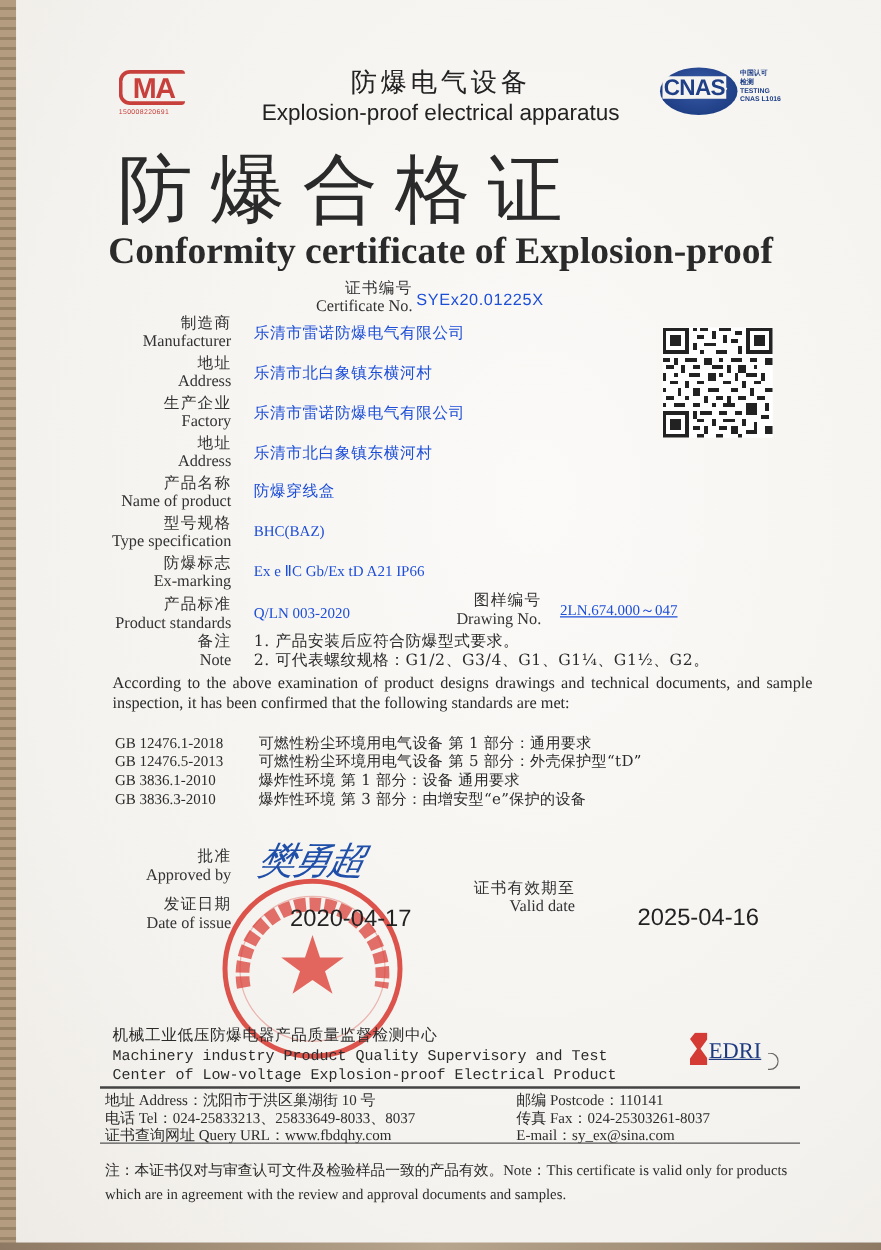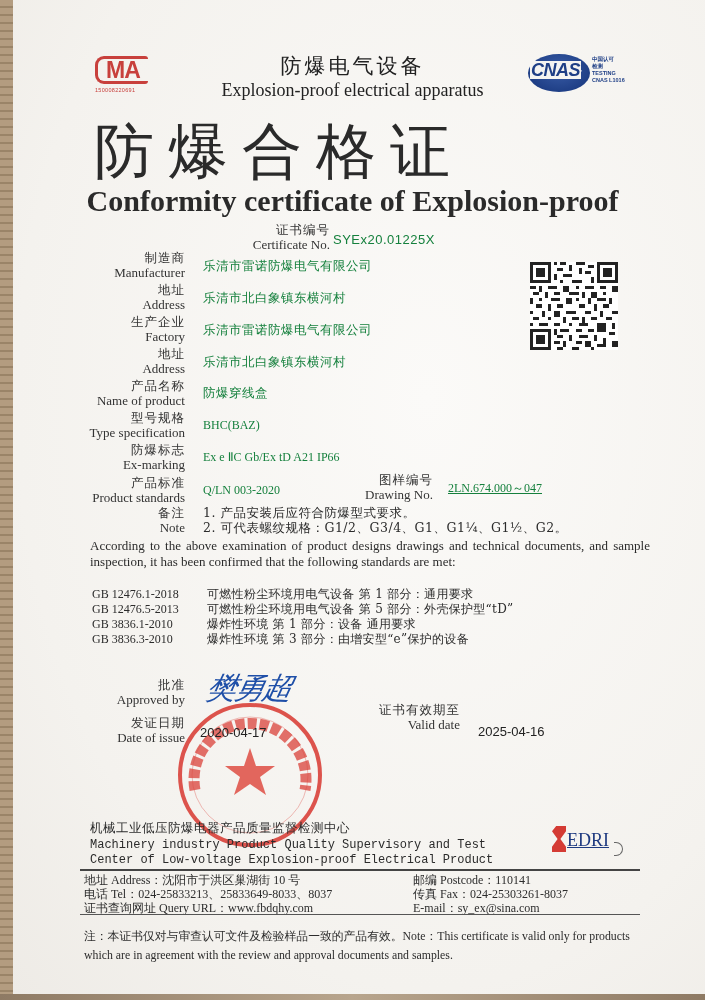--- a/index.html
+++ b/index.html
@@ -36,57 +36,57 @@
   .cnas-oval {
     position: absolute; left: 0; top: 2px; width: 62px; height: 38px; border-radius: 50%;
     background: radial-gradient(ellipse at 50% 40%, #3a5da8 0%, #1f3f86 70%);
   }
   .cnas-oval::after {
     content: ""; position: absolute; left: 8px; top: 16px; width: 46px; height: 8px;
     background: #f5f4f1; border-radius: 50%; transform: rotate(-8deg);
   }
   .cnas-text {
     position: absolute; left: 2px; top: 9px; font-family: "Liberation Sans", sans-serif;
-    font-weight: bold; font-style: italic; font-size: 18px; color: #1f3f86; z-index: 2;
+    font-weight: bold; font-size: 18px; color: #1f3f86; z-index: 2;
     background: #f5f4f1; padding: 0 1px; line-height: 18px; letter-spacing: -0.5px;
   }
   .cnas-side {
     position: absolute; left: 64px; top: 4px; font-family: "Liberation Sans", sans-serif;
     font-size: 5.5px; line-height: 7px; color: #1f3f86; font-weight: bold;
   }
 
   .h-cn { left: 0; width: 705px; top: 52px; text-align: center; font-size: 21px; letter-spacing: 3px; color: #222; }
-  .h-en { left: 0; width: 705px; top: 80px; text-align: center; font-size: 18px; font-family: Liberation Serif, serif; color: #222; }
+  .h-en { left: 0; width: 705px; top: 80px; text-align: center; font-size: 18px; font-family: Liberation Sans, sans-serif; color: #222; }
   .title-cn { left: 0; width: 558px; top: 112px; text-align: center; font-size: 60px; letter-spacing: 14px; color: #2a2a2a; font-family: "DejaVu Sans", sans-serif; font-weight: normal; }
   .title-en { left: 0; width: 705px; top: 184px; text-align: center; font-size: 30px; font-weight: bold; font-family: "Liberation Serif", serif; color: #2a2a2a; }
 
   
   .lbl { text-align: right; width: 185px; left: 0; font-size: 12.5px; line-height: 15px; color: #333; }
   .lbl .cn { display: block; letter-spacing: 1px; }
   .lbl .en { display: block; font-family: "Liberation Serif", serif; font-size: 13px; }
-  .val { left: 203px; font-size: 12.5px; color: #15803d; letter-spacing: 0.5px; }
+  .val { left: 203px; font-size: 12.5px; color: #1d4ed8; letter-spacing: 0.5px; }
   .val.mono { font-family: "Liberation Serif", serif; font-size: 12px; letter-spacing: 0; }
   .cert-no-val { left: 333px; top: 232px; font-family: "Liberation Sans", sans-serif; font-size: 13px; }
   .cert-no-lbl { width: 140px; left: 190px; top: 222px; text-align: right; }
 
   .qr { left: 530px; top: 262px; width: 88px; height: 88px; background: #fff; padding: 0; }
   .qr svg { display: block; }
 
   .note-line { font-size: 12.5px; left: 203px; letter-spacing: 0.5px; }
 
   .para { left: 90px; width: 560px; font-size: 12.5px; line-height: 16px; }
   .para .cn { letter-spacing: 0.5px; }
   .para .en { font-family: "Liberation Serif", serif; font-size: 13px; text-align: justify; }
 
   .std-row { left: 92px; font-size: 12px; }
   .std-code { display: inline-block; width: 115px; font-family: "Liberation Serif", serif; }
   .std-desc { display: inline-block; letter-spacing: 0.3px; }
 
   .signature { left: 207px; top: 668px; font-size: 30px; color: #1f4fa8; font-style: italic; font-family: "DejaVu Serif", serif; transform: skewX(-12deg); letter-spacing: -2px; }
-  .date-val { font-family: "Liberation Sans", sans-serif; font-size: 13px; color: #222; }
+  .date-val { font-family: "Liberation Sans", sans-serif; font-size: 19px; color: #222; margin-left: 32px; }
 
   .stamp { left: 175px; top: 700px; width: 150px; height: 150px; }
 
   .issuer-cn { left: 90px; top: 820px; font-size: 12.5px; letter-spacing: 0.5px; }
   .issuer-en { left: 90px; font-family: "Liberation Mono", monospace; font-size: 12px; }
 
   .sedri { left: 552px; top: 826px; width: 75px; height: 32px; }
   .sedri-mark { position: absolute; left: 0; top: 0; width: 14px; height: 26px; background: #d43b34; clip-path: polygon(30% 0, 100% 0, 100% 20%, 60% 50%, 100% 80%, 100% 100%, 0 100%, 0 80%, 40% 50%, 0 20%); }
   .sedri-text { position: absolute; left: 15px; top: 4px; font-family: "Liberation Serif", serif; font-size: 18px; color: #1e3a80; text-decoration: underline; }
   .sedri-hook { position: absolute; left: 62px; top: 16px; width: 8px; height: 12px; border: 1.5px solid #666; border-left: none; border-radius: 0 8px 8px 0; }

